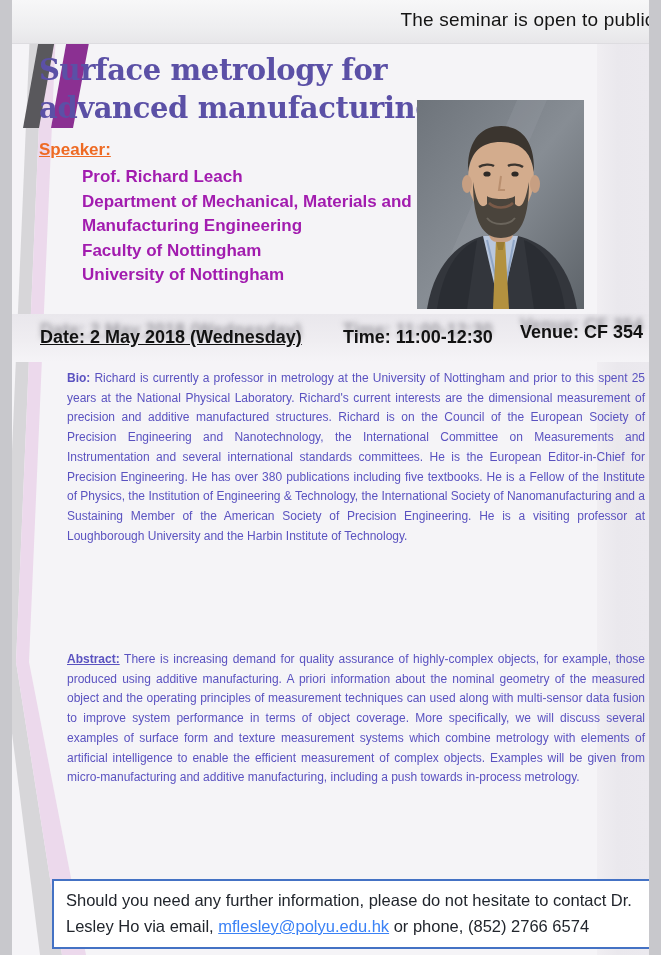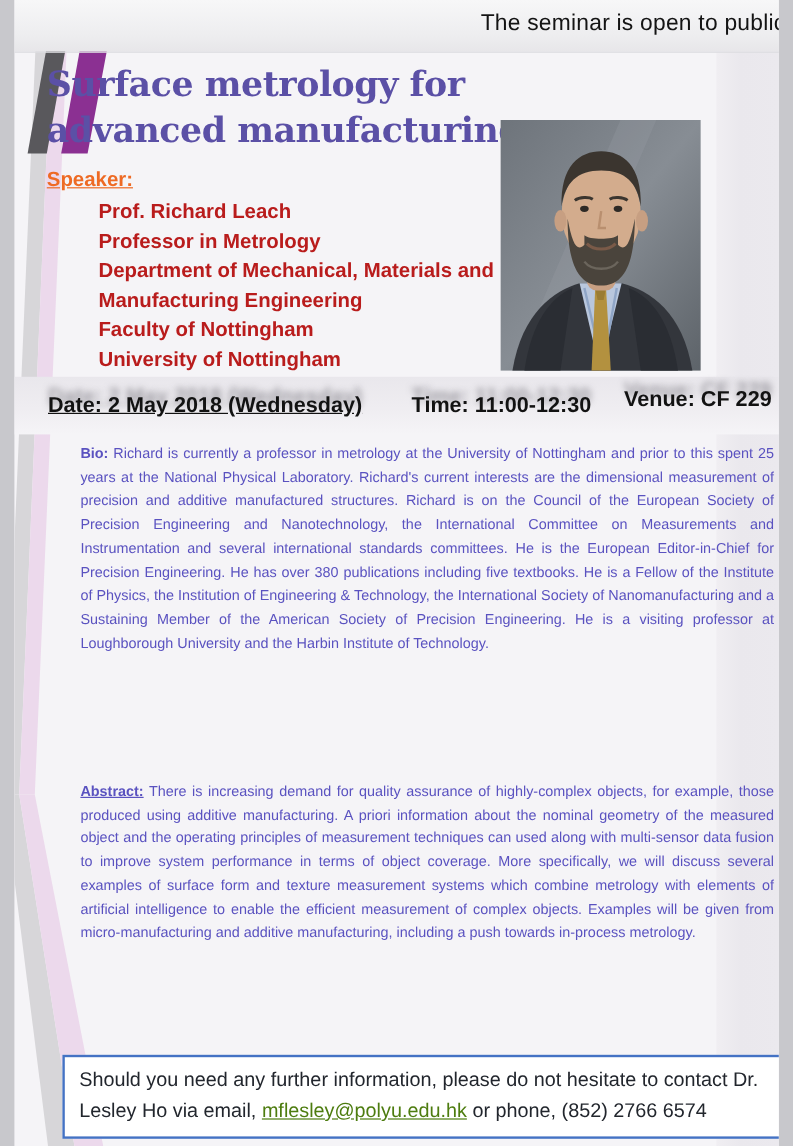--- a/index.html
+++ b/index.html
@@ -34,21 +34,21 @@
   }
   
   .speaker-heading{
     position:absolute;left:27px;top:140px;
     font-size:17px;font-weight:bold;color:#ee6a24;
     text-decoration:underline;
     text-align:right;
   }
   .speaker-lines{
     position:absolute;left:70px;top:165px;width:330px;
-    font-size:17px;font-weight:bold;color:#b91c1c;line-height:24.5px;
+    font-size:17px;font-weight:bold;color:#a21caf;line-height:24.5px;
   }
   
   .photo{
     position:absolute;left:405px;top:100px;width:167px;height:209px;
   }
   
   .schedule-band{
     position:absolute;left:0;top:314px;width:661px;height:48px;
     background:linear-gradient(to bottom,#e9e7ec 0%,#efedf1 55%,#f5f4f7 100%);
   }
@@ -70,21 +70,21 @@
   .para-abstract{top:650px;}
   .plabel{font-weight:bold;}
   .plabel-underline{font-weight:bold;text-decoration:underline;}
   
   .contact-box{
     position:absolute;left:40px;top:879px;width:580px;
     background:#ffffff;border:2px solid #4472c4;
     padding:6px 12px 8px 12px;
     font-size:16.5px;line-height:26px;color:#22262d;
   }
-  .email-link{color:#4d7c0f;text-decoration:underline;cursor:pointer;}
+  .email-link{color:#3b82f6;text-decoration:underline;cursor:pointer;}
 </style>
 </head>
 <body>
 
 <div id="page">
 
   <svg class="left-deco" viewBox="0 0 130 955" width="130" height="955" aria-hidden="true">
 
     <polygon points="18,30 31,30 4,662 -9,662" fill="#d7d6d9"></polygon>
     <polygon points="31,30 44,30 17,662 4,662" fill="#ecd9ec"></polygon>
@@ -99,21 +99,20 @@
 
   <div class="top-band">
     <div class="banner-text">The seminar is open to public.</div>
   </div>
 
   <div class="title">Surface metrology for advanced manufacturing</div>
 
   <div class="speaker-heading">Speaker:</div>
   <div class="speaker-lines">
     <div>Prof. Richard Leach</div>
-    <div>Professor in Metrology</div>
     <div>Department of Mechanical, Materials and Manufacturing Engineering</div>
     <div>Faculty of Nottingham</div>
     <div>University of Nottingham</div>
   </div>
 
   <svg class="photo" viewBox="0 0 167 209" width="167" height="209" aria-hidden="true">
     <defs>
       <linearGradient id="bgGrad" x1="0" y1="0" x2="1" y2="1">
         <stop offset="0" stop-color="#6e747b"></stop>
         <stop offset="0.5" stop-color="#878d94"></stop>
@@ -151,21 +150,21 @@
     <ellipse cx="70" cy="74" rx="3.6" ry="2.6" fill="#2e2a26"></ellipse>
     <ellipse cx="98" cy="74" rx="3.6" ry="2.6" fill="#2e2a26"></ellipse>
     <path d="M62,67 C66,64 74,64 77,66" stroke="#3b352f" stroke-width="2.4" fill="none"></path>
     <path d="M91,66 C94,64 102,64 106,67" stroke="#3b352f" stroke-width="2.4" fill="none"></path>
     <path d="M84,76 L82,90 L88,90" stroke="#b98f6f" stroke-width="2" fill="none"></path>
   </svg>
 
   <div class="schedule-band"></div>
   <div class="sched sched-date">Date: 2 May 2018 (Wednesday)</div>
   <div class="sched sched-time">Time: 11:00-12:30</div>
-  <div class="sched sched-venue">Venue: CF 229</div>
+  <div class="sched sched-venue">Venue: CF 354</div>
 
   <div class="para para-bio">
     <span class="plabel">Bio:</span>
     <span>Richard is currently a professor in metrology at the University of Nottingham and prior to this spent 25 years at the National Physical Laboratory. Richard's current interests are the dimensional measurement of precision and additive manufactured structures. Richard is on the Council of the European Society of Precision Engineering and Nanotechnology, the International Committee on Measurements and Instrumentation and several international standards committees. He is the European Editor-in-Chief for Precision Engineering. He has over 380 publications including five textbooks. He is a Fellow of the Institute of Physics, the Institution of Engineering &amp; Technology, the International Society of Nanomanufacturing and a Sustaining Member of the American Society of Precision Engineering. He is a visiting professor at Loughborough University and the Harbin Institute of Technology.</span>
   </div>
 
   <div class="para para-abstract">
     <span class="plabel-underline">Abstract:</span>
     <span>There is increasing demand for quality assurance of highly-complex objects, for example, those produced using additive manufacturing. A priori information about the nominal geometry of the measured object and the operating principles of measurement techniques can used along with multi-sensor data fusion to improve system performance in terms of object coverage. More specifically, we will discuss several examples of surface form and texture measurement systems which combine metrology with elements of artificial intelligence to enable the efficient measurement of complex objects. Examples will be given from micro-manufacturing and additive manufacturing, including a push towards in-process metrology.</span>
   </div>

